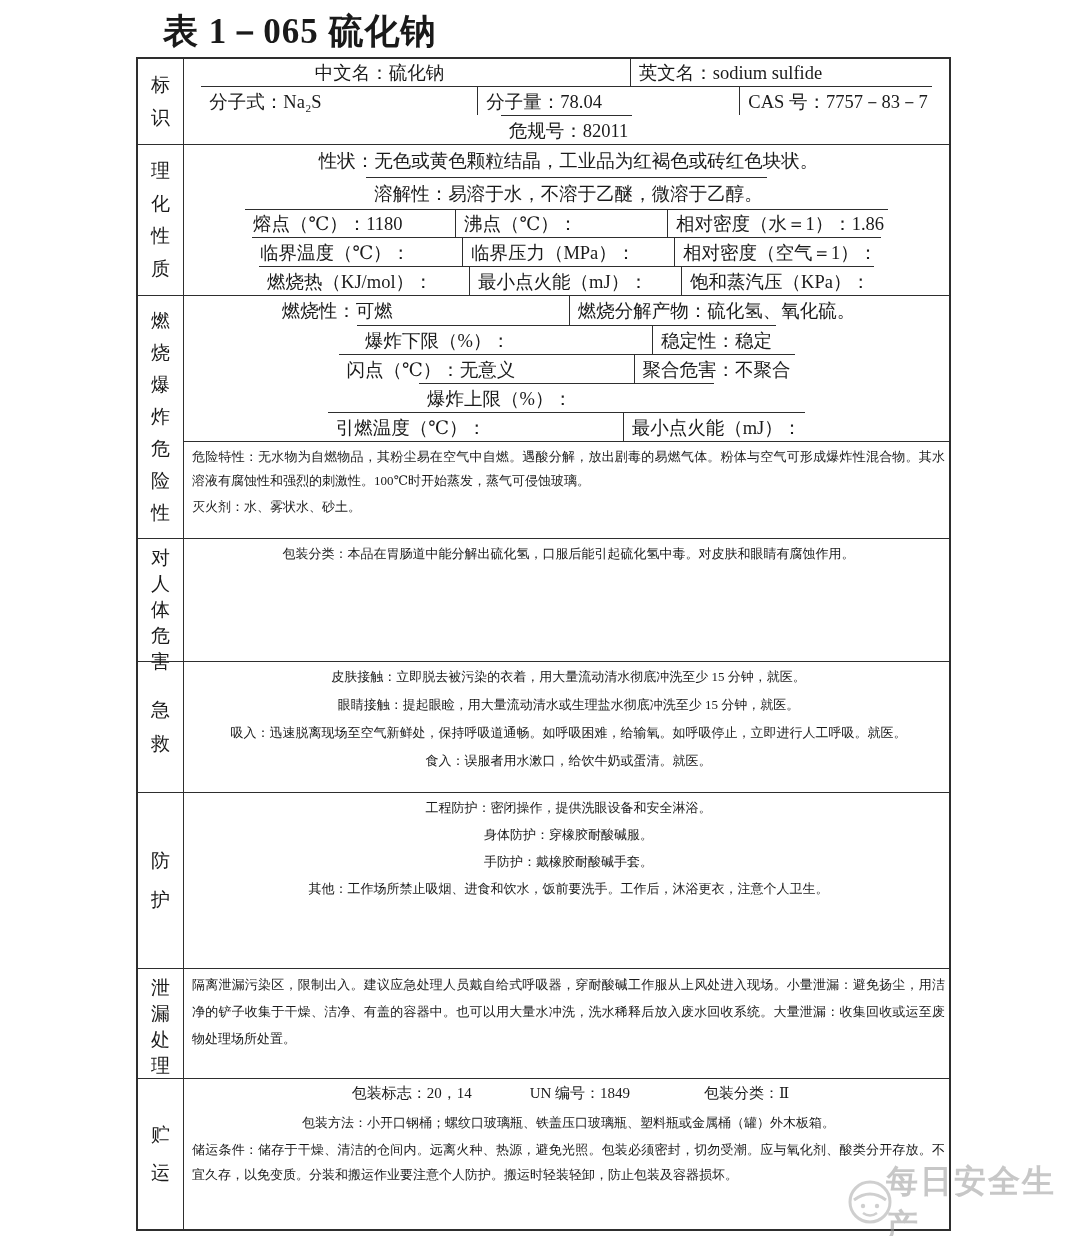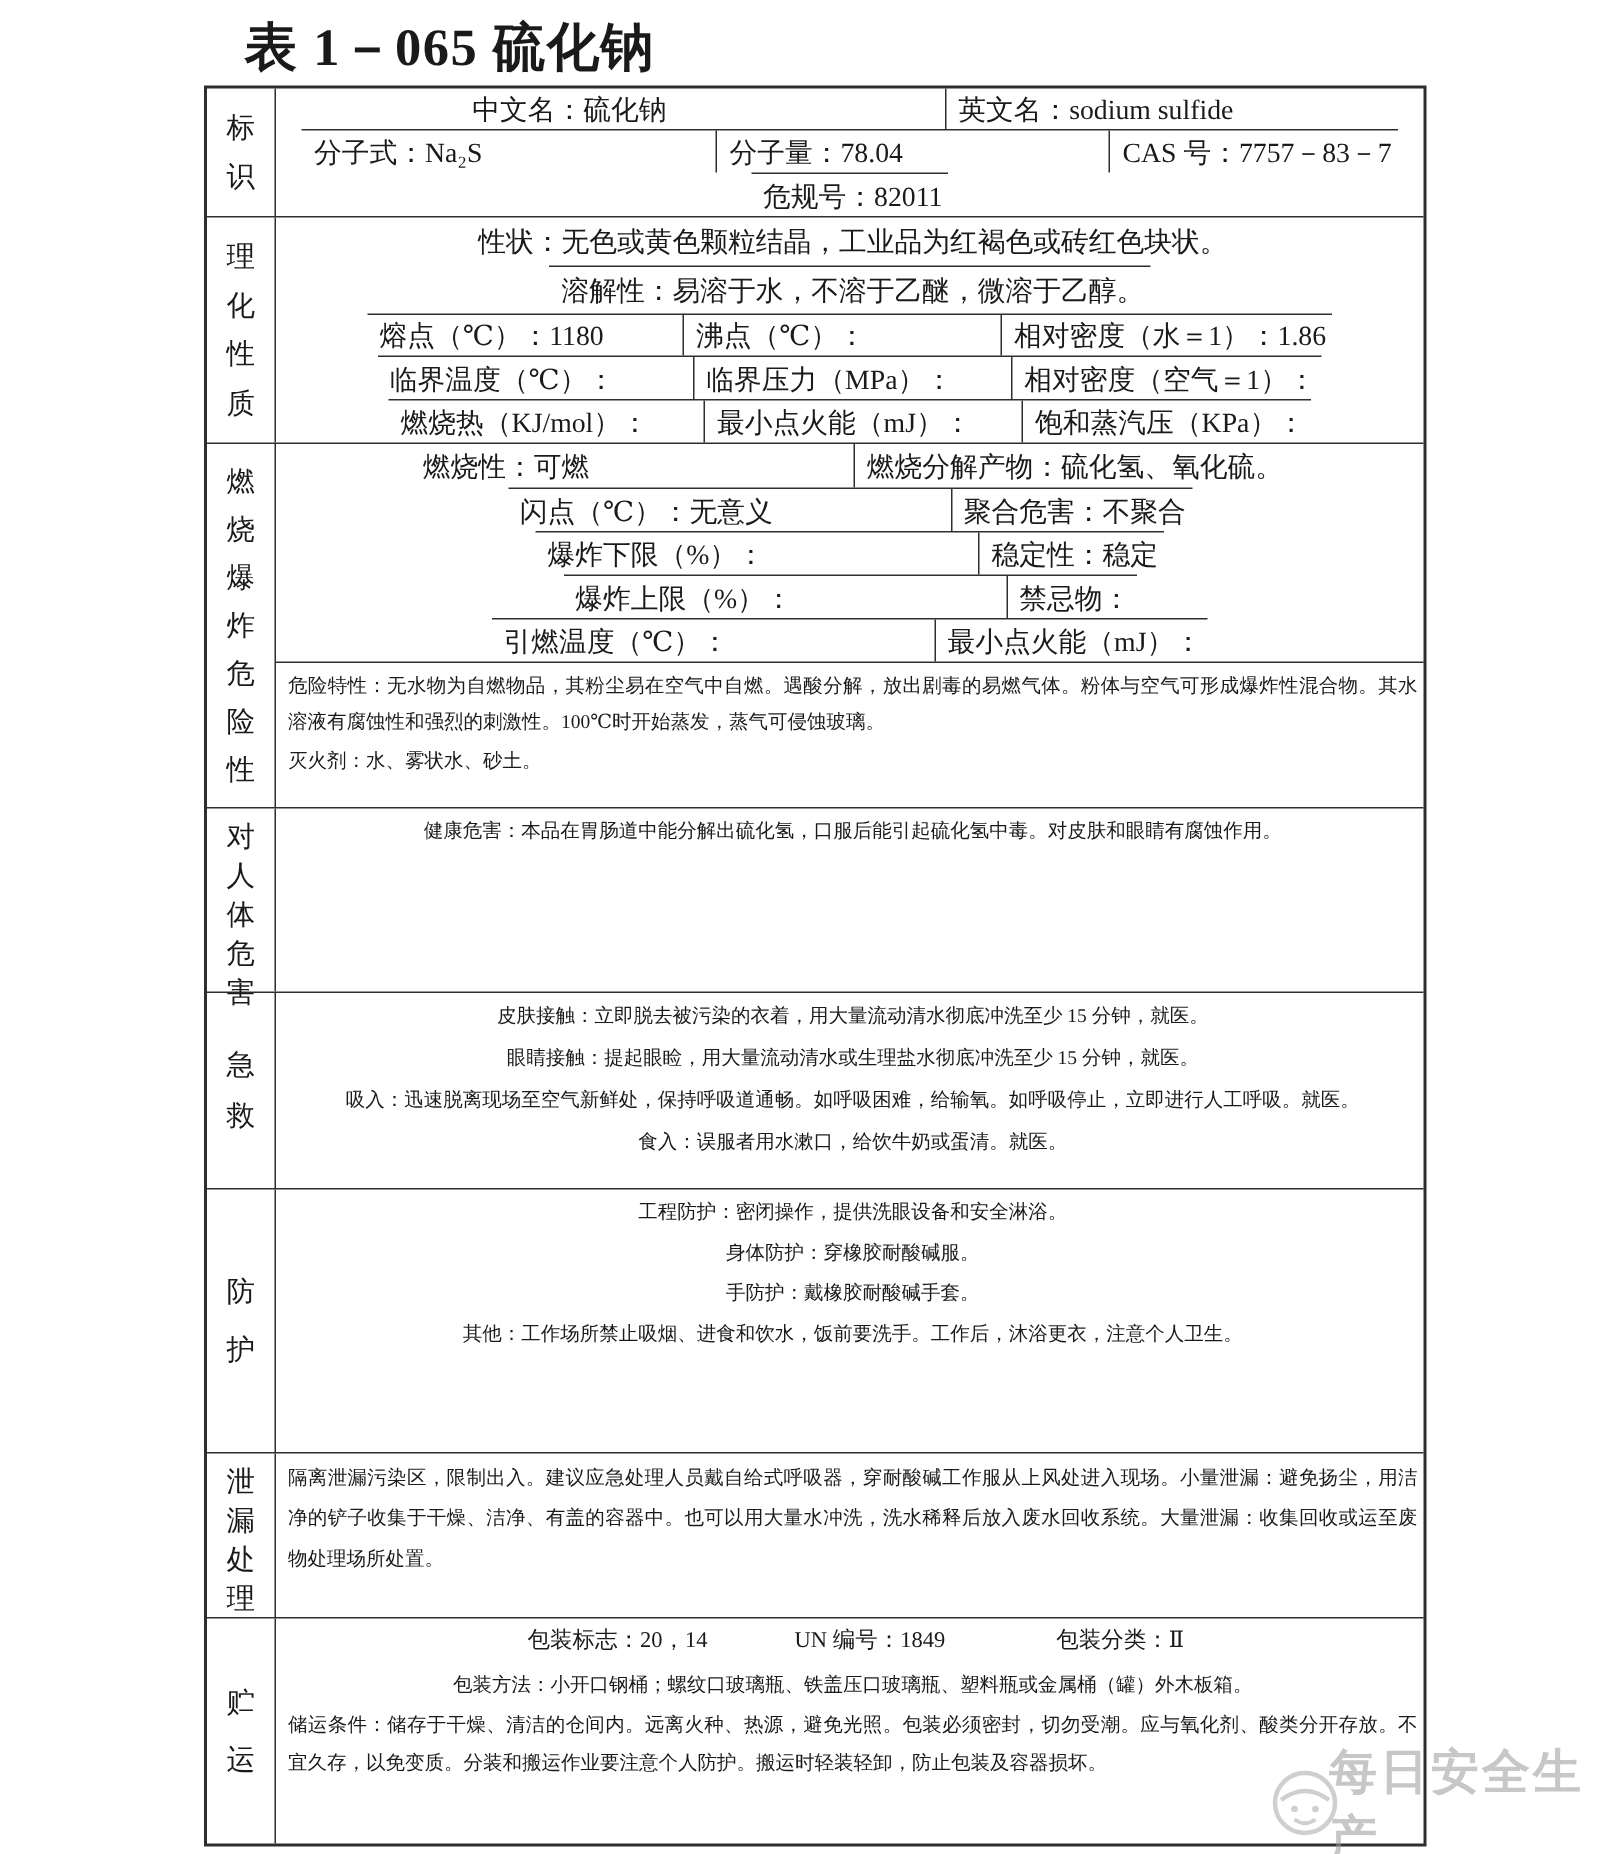--- a/index.html
+++ b/index.html
@@ -121,30 +121,29 @@
         <span>危</span>
         <span>险</span>
         <span>性</span>
       </div>
     <div class="content-col">
       <div class="row" style="height:29px">
         <div class="cell" style="width:295px">燃烧性：可燃</div>
         <div class="cell grow">燃烧分解产物：硫化氢、氧化硫。</div>
       </div>
       <div class="row" style="height:29px">
+        <div class="cell" style="width:295px">爆炸下限（%）：</div>
+        <div class="cell grow">稳定性：稳定</div>
+      </div>
+      <div class="row" style="height:29px">
         <div class="cell" style="width:295px">闪点（℃）：无意义</div>
         <div class="cell grow">聚合危害：不聚合</div>
       </div>
       <div class="row" style="height:29px">
-        <div class="cell" style="width:295px">爆炸下限（%）：</div>
-        <div class="cell grow">稳定性：稳定</div>
-      </div>
-      <div class="row" style="height:29px">
         <div class="cell" style="width:295px">爆炸上限（%）：</div>
-        <div class="cell grow">禁忌物：</div>
       </div>
       <div class="row" style="height:29px">
         <div class="cell" style="width:295px">引燃温度（℃）：</div>
         <div class="cell grow">最小点火能（mJ）：</div>
       </div>
       <div class="row grow" style="height:98px; display:block">
         <div class="para lh24" style="padding-top:3px">危险特性：无水物为自燃物品，其粉尘易在空气中自燃。遇酸分解，放出剧毒的易燃气体。粉体与空气可形成爆炸性混合物。其水溶液有腐蚀性和强烈的刺激性。100℃时开始蒸发，蒸气可侵蚀玻璃。</div>
         <div class="para lh24">灭火剂：水、雾状水、砂土。</div>
       </div>
     </div>
@@ -152,21 +151,21 @@
 
   <div class="section" style="height:123px">
     <div class="label-col">
         <span>对</span>
         <span>人</span>
         <span>体</span>
         <span>危</span>
         <span>害</span>
       </div>
     <div class="content-col">
-      <div class="para lh26">健康危害：本品在胃肠道中能分解出硫化氢，口服后能引起硫化氢中毒。对皮肤和眼睛有腐蚀作用。</div>
+      <div class="para lh26">包装分类：本品在胃肠道中能分解出硫化氢，口服后能引起硫化氢中毒。对皮肤和眼睛有腐蚀作用。</div>
     </div>
   </div>
 
   <div class="section" style="height:131px">
     <div class="label-col" style="padding:28px 0">
         <span>急</span>
         <span>救</span>
       </div>
     <div class="content-col">
       <div class="para lh26" style="padding-top:2px">皮肤接触：立即脱去被污染的衣着，用大量流动清水彻底冲洗至少 15 分钟，就医。</div>

